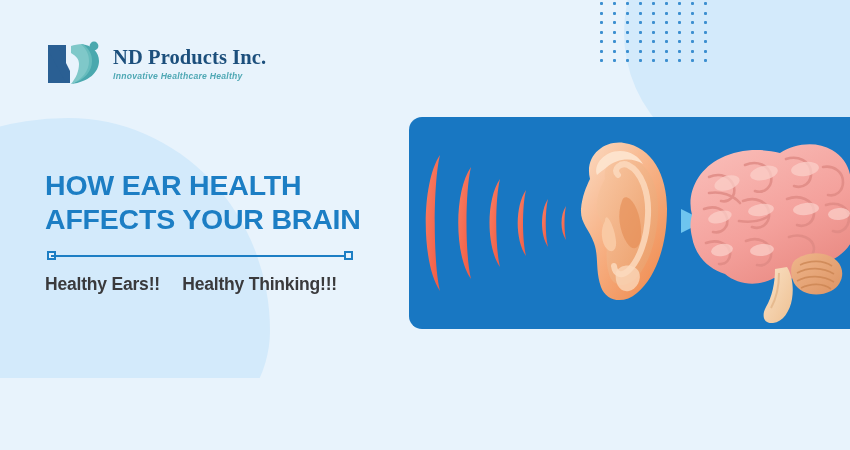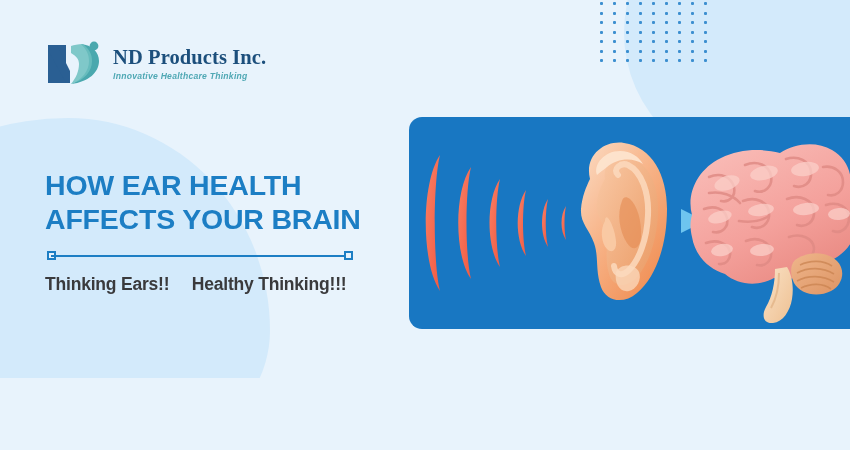--- a/index.html
+++ b/index.html
@@ -306,38 +306,38 @@
 
       <path d="M26 44 C44 42 54 32 54 21 C54 12 47 5 36 4 C41 9 44 14 44 21
                C44 31 37 40 26 44 Z" fill="#4aa8ae"></path>
       <path d="M26 44 C40 40 47 31 47 21 C47 14 44 9 38 4 C33 4 29 5 26 6
                L26 13 C31 16 34 19 34 24 C34 31 31 38 26 44 Z" fill="#6cc0bf" opacity=".85"></path>
 
       <circle cx="49" cy="6" r="4.4" fill="#4aa8ae"></circle>
     </svg>
     <div class="logo-text">
       <div class="logo-name">ND Products Inc.</div>
-      <div class="logo-tagline">Innovative Healthcare Thinking</div>
+      <div class="logo-tagline">Innovative Healthcare Healthy</div>
     </div>
   </div>
 
   <div class="copy">
     <h1 class="headline">
       <span class="line">HOW EAR HEALTH</span>
       <span class="line">AFFECTS YOUR BRAIN</span>
     </h1>
 
     <div class="divider">
       <span class="cap cap-left"></span>
       <span class="rule"></span>
       <span class="cap cap-right"></span>
     </div>
 
     <p class="subhead">
-      <span>Thinking Ears!!</span>
+      <span>Healthy Ears!!</span>
       <span class="gap"></span>
       <span>Healthy Thinking!!!</span>
     </p>
   </div>
 
   <div class="panel">
     <svg width="461" height="212" viewBox="0 0 461 212">
       <defs>
         <linearGradient id="waveG" x1="0" y1="0" x2="1" y2="1">
           <stop offset="0%" stop-color="#fb7f63"></stop>

